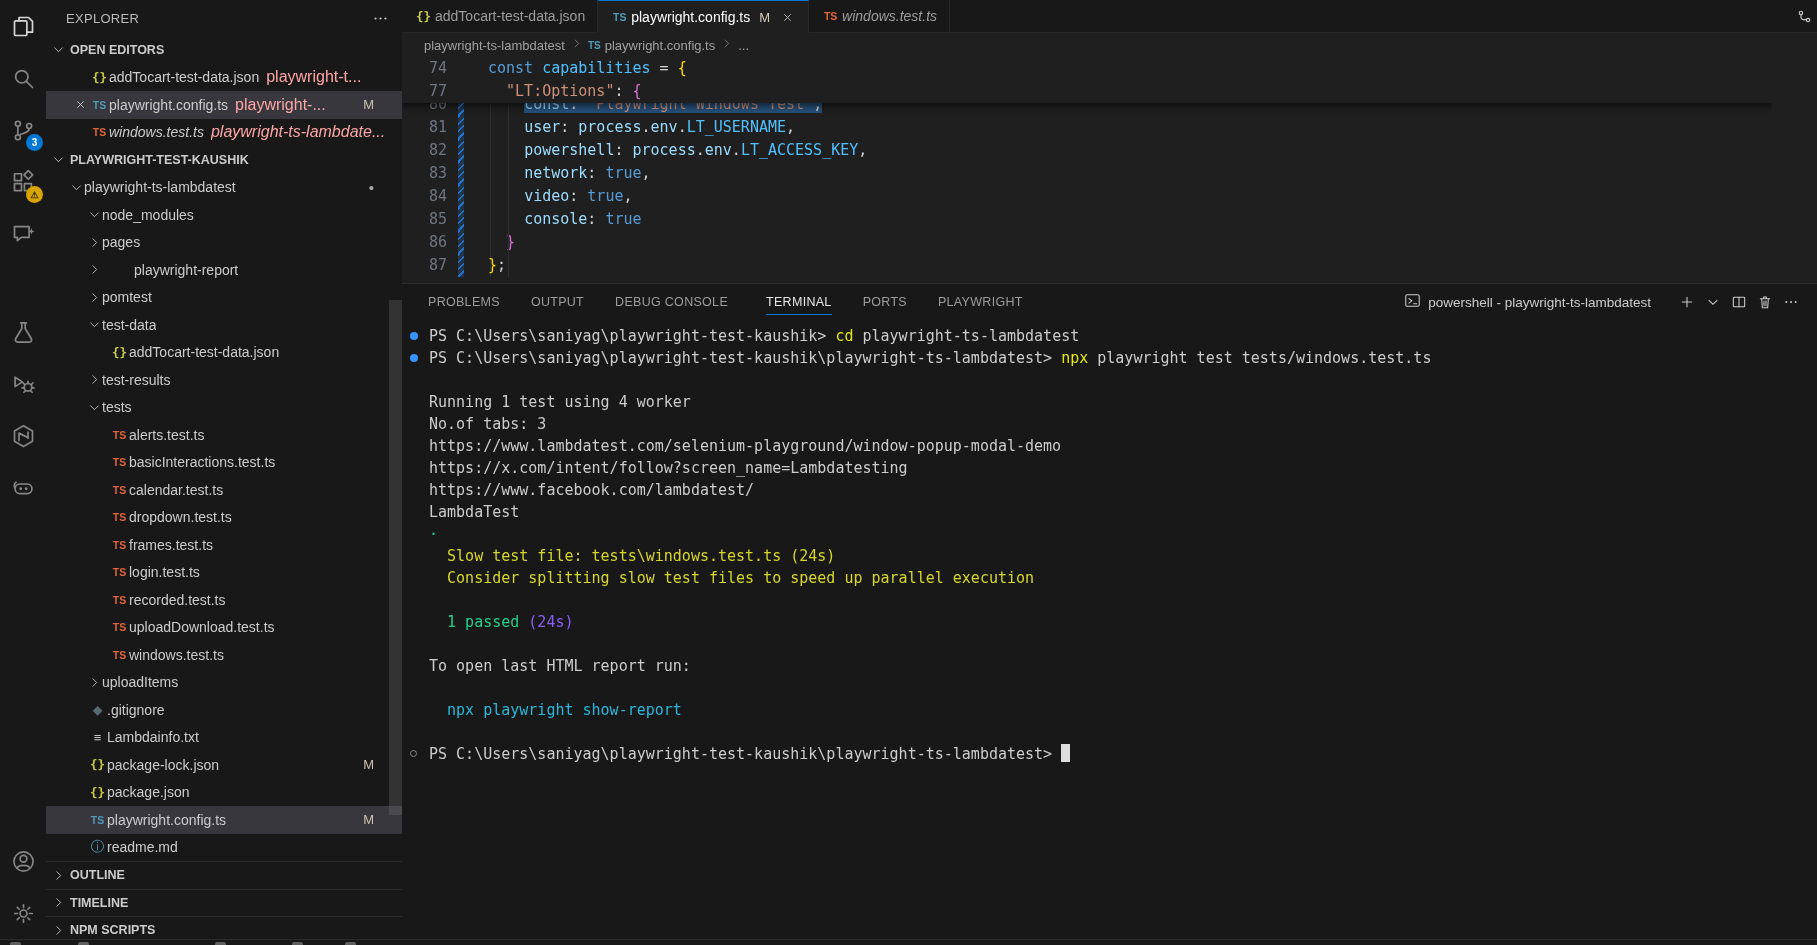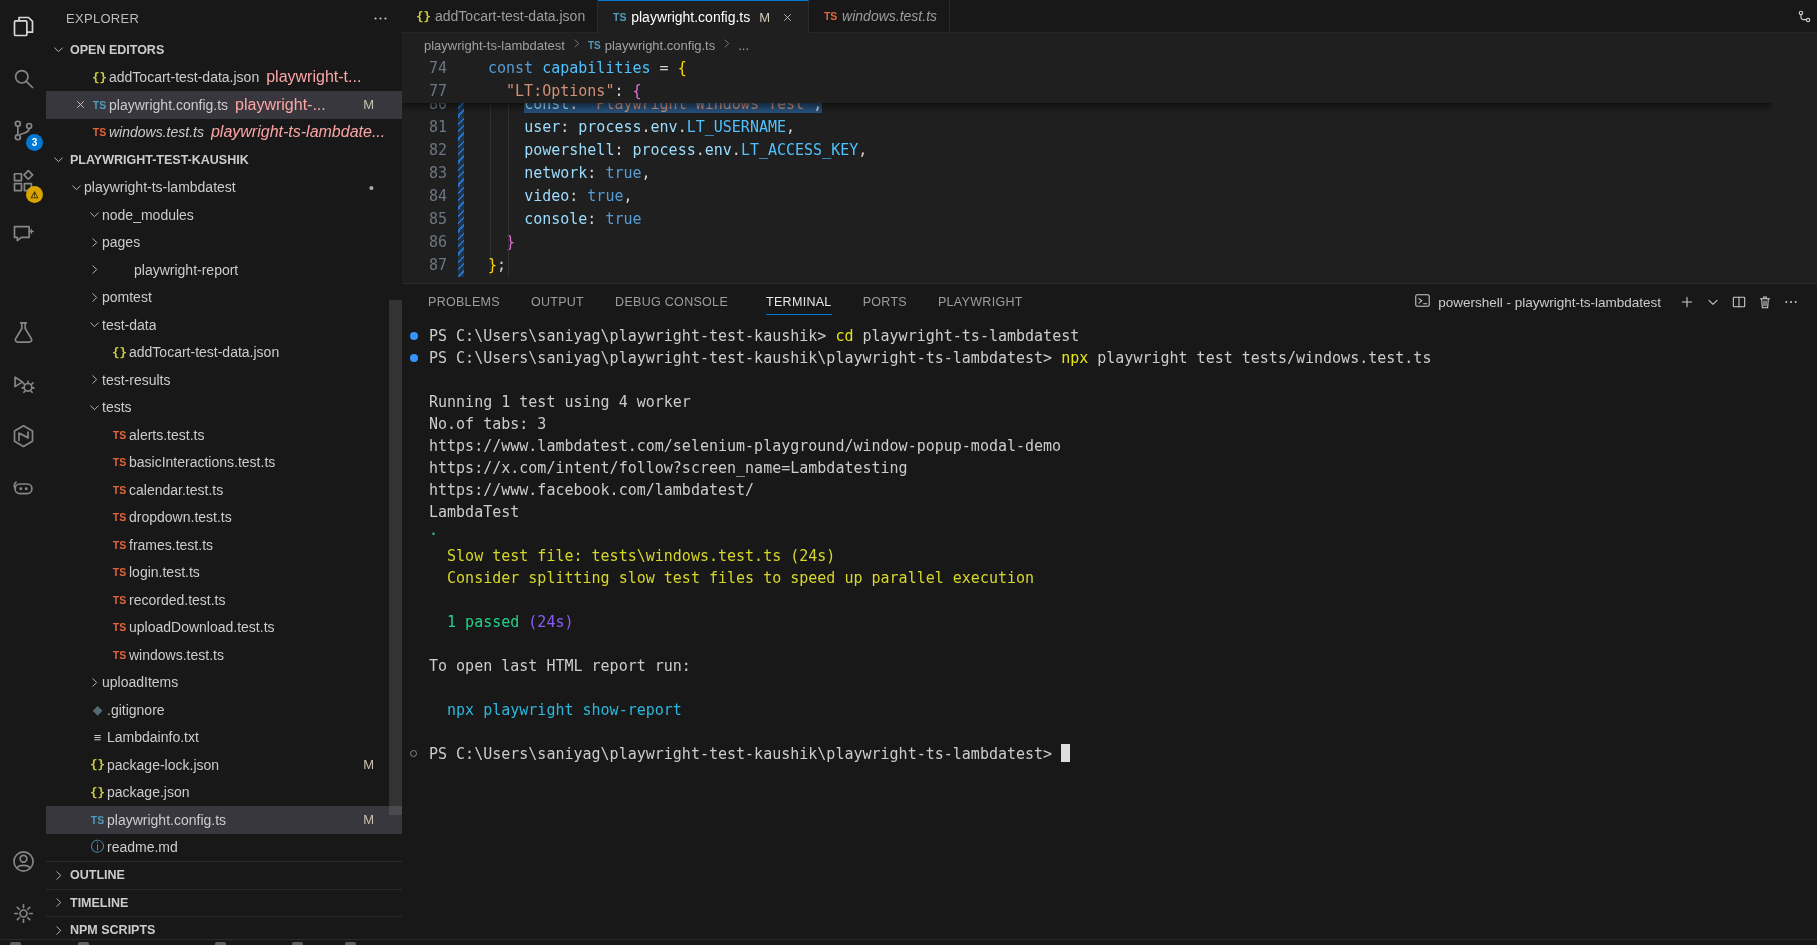--- a/index.html
+++ b/index.html
@@ -77,21 +77,21 @@
   .sticky { position:absolute; left:0; top:0; width:1370px; background:#1f1f1f;
     box-shadow:0 4px 6px rgba(0,0,0,.5); z-index:3; }
 
   
   .panel { position:absolute; left:402px; top:283px; width:1415px; height:656px; background:#181818; border-top:1px solid #2b2b2b; }
   .panel-head { position:relative; height:36px; display:flex; align-items:center; padding-left:26px; }
   .ptab { position:relative; margin-right:31px; font-size:12.5px; letter-spacing:.3px; color:#9d9d9d; cursor:pointer; height:36px; display:flex; align-items:center; }
   .ptab.active { color:#e7e7e7;margin-left:7px; }
   .ptab.active::after { content:""; position:absolute; left:0; right:0; bottom:5px; height:1.5px; background:#0078d4; }
   .panel-right { position:absolute; right:14px; top:0; height:36px; display:flex; align-items:center; gap:4px; color:#cccccc; }
-  .term-chip { display:flex; align-items:center; gap:7px; font-size:13.5px; margin-right:10px; }
+  .term-chip { display:flex; align-items:center; gap:7px; font-size:13.5px; margin-right:20px; }
   .term-chip svg { width:17px; height:17px; fill:none; stroke:#cccccc; stroke-width:1.5; }
   .panel-right .icon-btn svg { width:16px; height:16px; }
   .terminal { position:relative; padding:5px 0 0 27px; font-family:"DejaVu Sans Mono", monospace; font-size:15px; line-height:22px; }
   .t-line { position:relative; white-space:pre; height:22px; }
   .t-dec { position:absolute; left:-19px; top:7px; width:8px; height:8px; border-radius:50%; }
   .t-dec.filled { background:#3794ff; }
   .t-dec.hollow { border:1.5px solid #848484; width:7px; height:7px; }
   .t-fg{color:#cccccc} .t-cmd{color:#e5e510} .t-warn{color:#d7d72a}
   .t-green{color:#23d18b} .t-dim{color:#8b5cf6} .t-cyan{color:#29b8db}
   .cursor { display:inline-block; width:9px; height:18px; background:#dedede; vertical-align:-3px; }

